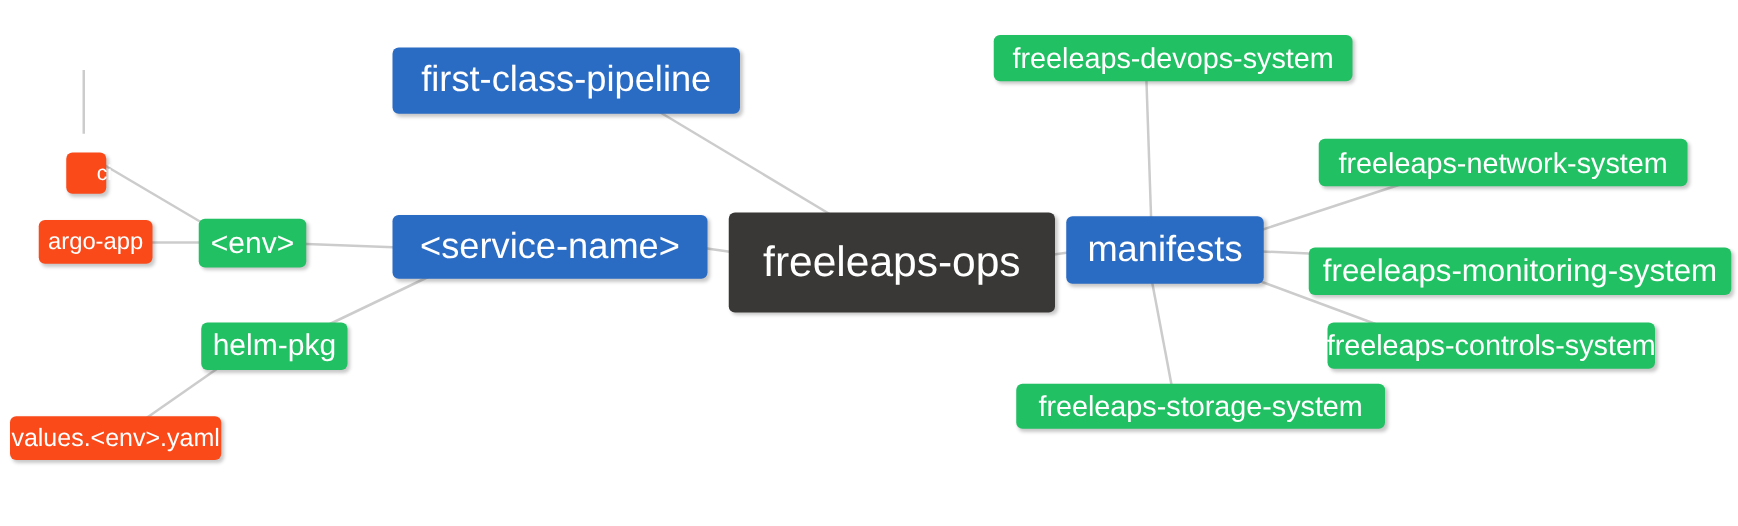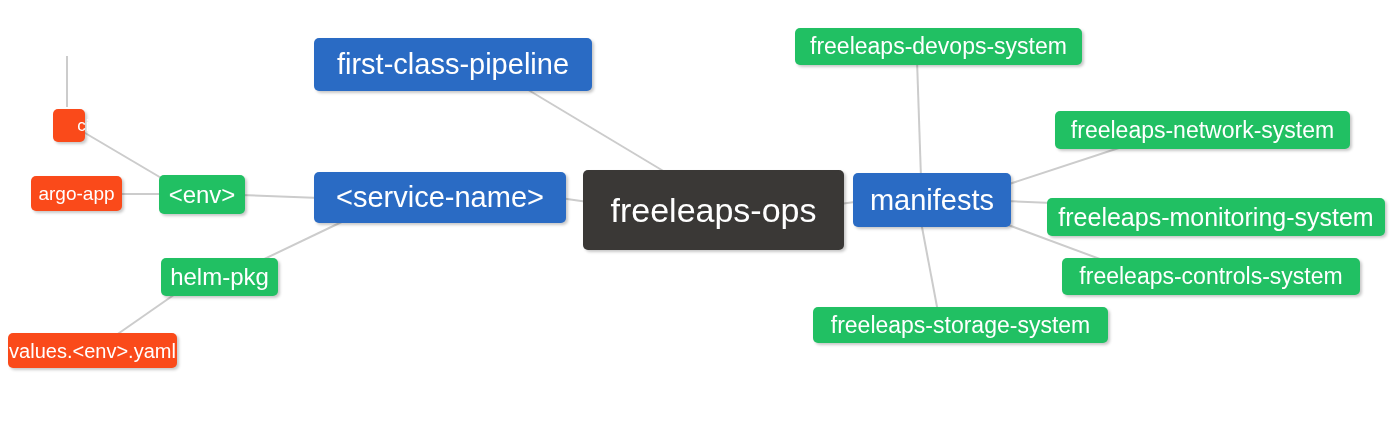--- a/index.html
+++ b/index.html
@@ -61,21 +61,21 @@
     <line class="edge" x1="178" y1="292" x2="112" y2="338"></line>
     <line class="edge" x1="840" y1="204" x2="862" y2="201"></line>
     <line class="edge" x1="921" y1="178" x2="917" y2="60"></line>
     <line class="edge" x1="1003" y1="186" x2="1125" y2="146"></line>
     <line class="edge" x1="1005" y1="201" x2="1052" y2="203"></line>
     <line class="edge" x1="1000" y1="222" x2="1108" y2="262"></line>
     <line class="edge" x1="921" y1="222" x2="938" y2="312"></line>
   </svg>
 
 
-  <div class="node red" style="left:53px;  top:109px; width:32px;  height:33px; font-size:17px;padding-left:29px;">ci</div>
+  <div class="node red" style="left:53px;  top:122px; width:32px;  height:33px; font-size:17px;padding-left:29px;">ci</div>
 
   <div class="node red" style="left:31px;  top:176px; width:91px;  height:35px; font-size:19px;">argo-app</div>
 
   <div class="node green" style="left:159px; top:175px; width:86px;  height:39px; font-size:24px;">&lt;env&gt;</div>
 
   <div class="node green" style="left:148px; top:258px; width:117px; height:38px; font-size:24px;margin-left:13px;">helm-pkg</div>
 
   <div class="node red" style="left:8px;   top:333px; width:169px; height:35px; font-size:20px;">values.&lt;env&gt;.yaml</div>
 
   <div class="node blue" style="left:314px; top:38px;  width:278px; height:53px; font-size:29px;">first-class-pipeline</div>
@@ -85,17 +85,17 @@
   <div class="node dark" style="left:583px; top:170px; width:261px; height:80px; font-size:34px;">freeleaps-ops</div>
 
   <div class="node blue" style="left:853px; top:173px; width:158px; height:54px; font-size:29px;">manifests</div>
 
   <div class="node green" style="left:795px;  top:28px;  width:287px; height:37px; font-size:23px;text-align:right;">freeleaps-devops-system</div>
 
   <div class="node green" style="left:1055px; top:111px; width:295px; height:38px; font-size:23px;">freeleaps-network-system</div>
 
   <div class="node green" style="left:1047px; top:186px; width:338px; height:38px; font-size:25px;margin-top:12px;">freeleaps-monitoring-system</div>
 
-  <div class="node green" style="left:1062px; top:258px; width:298px; height:37px; font-size:23px;">freeleaps-controls-system</div>
+  <div class="node green" style="left:1062px; top:258px; width:262px; height:37px; font-size:23px;">freeleaps-controls-system</div>
 
   <div class="node green" style="left:813px;  top:307px; width:295px; height:36px; font-size:23px;">freeleaps-storage-system</div>
 
 </div>
 
 </body></html>

